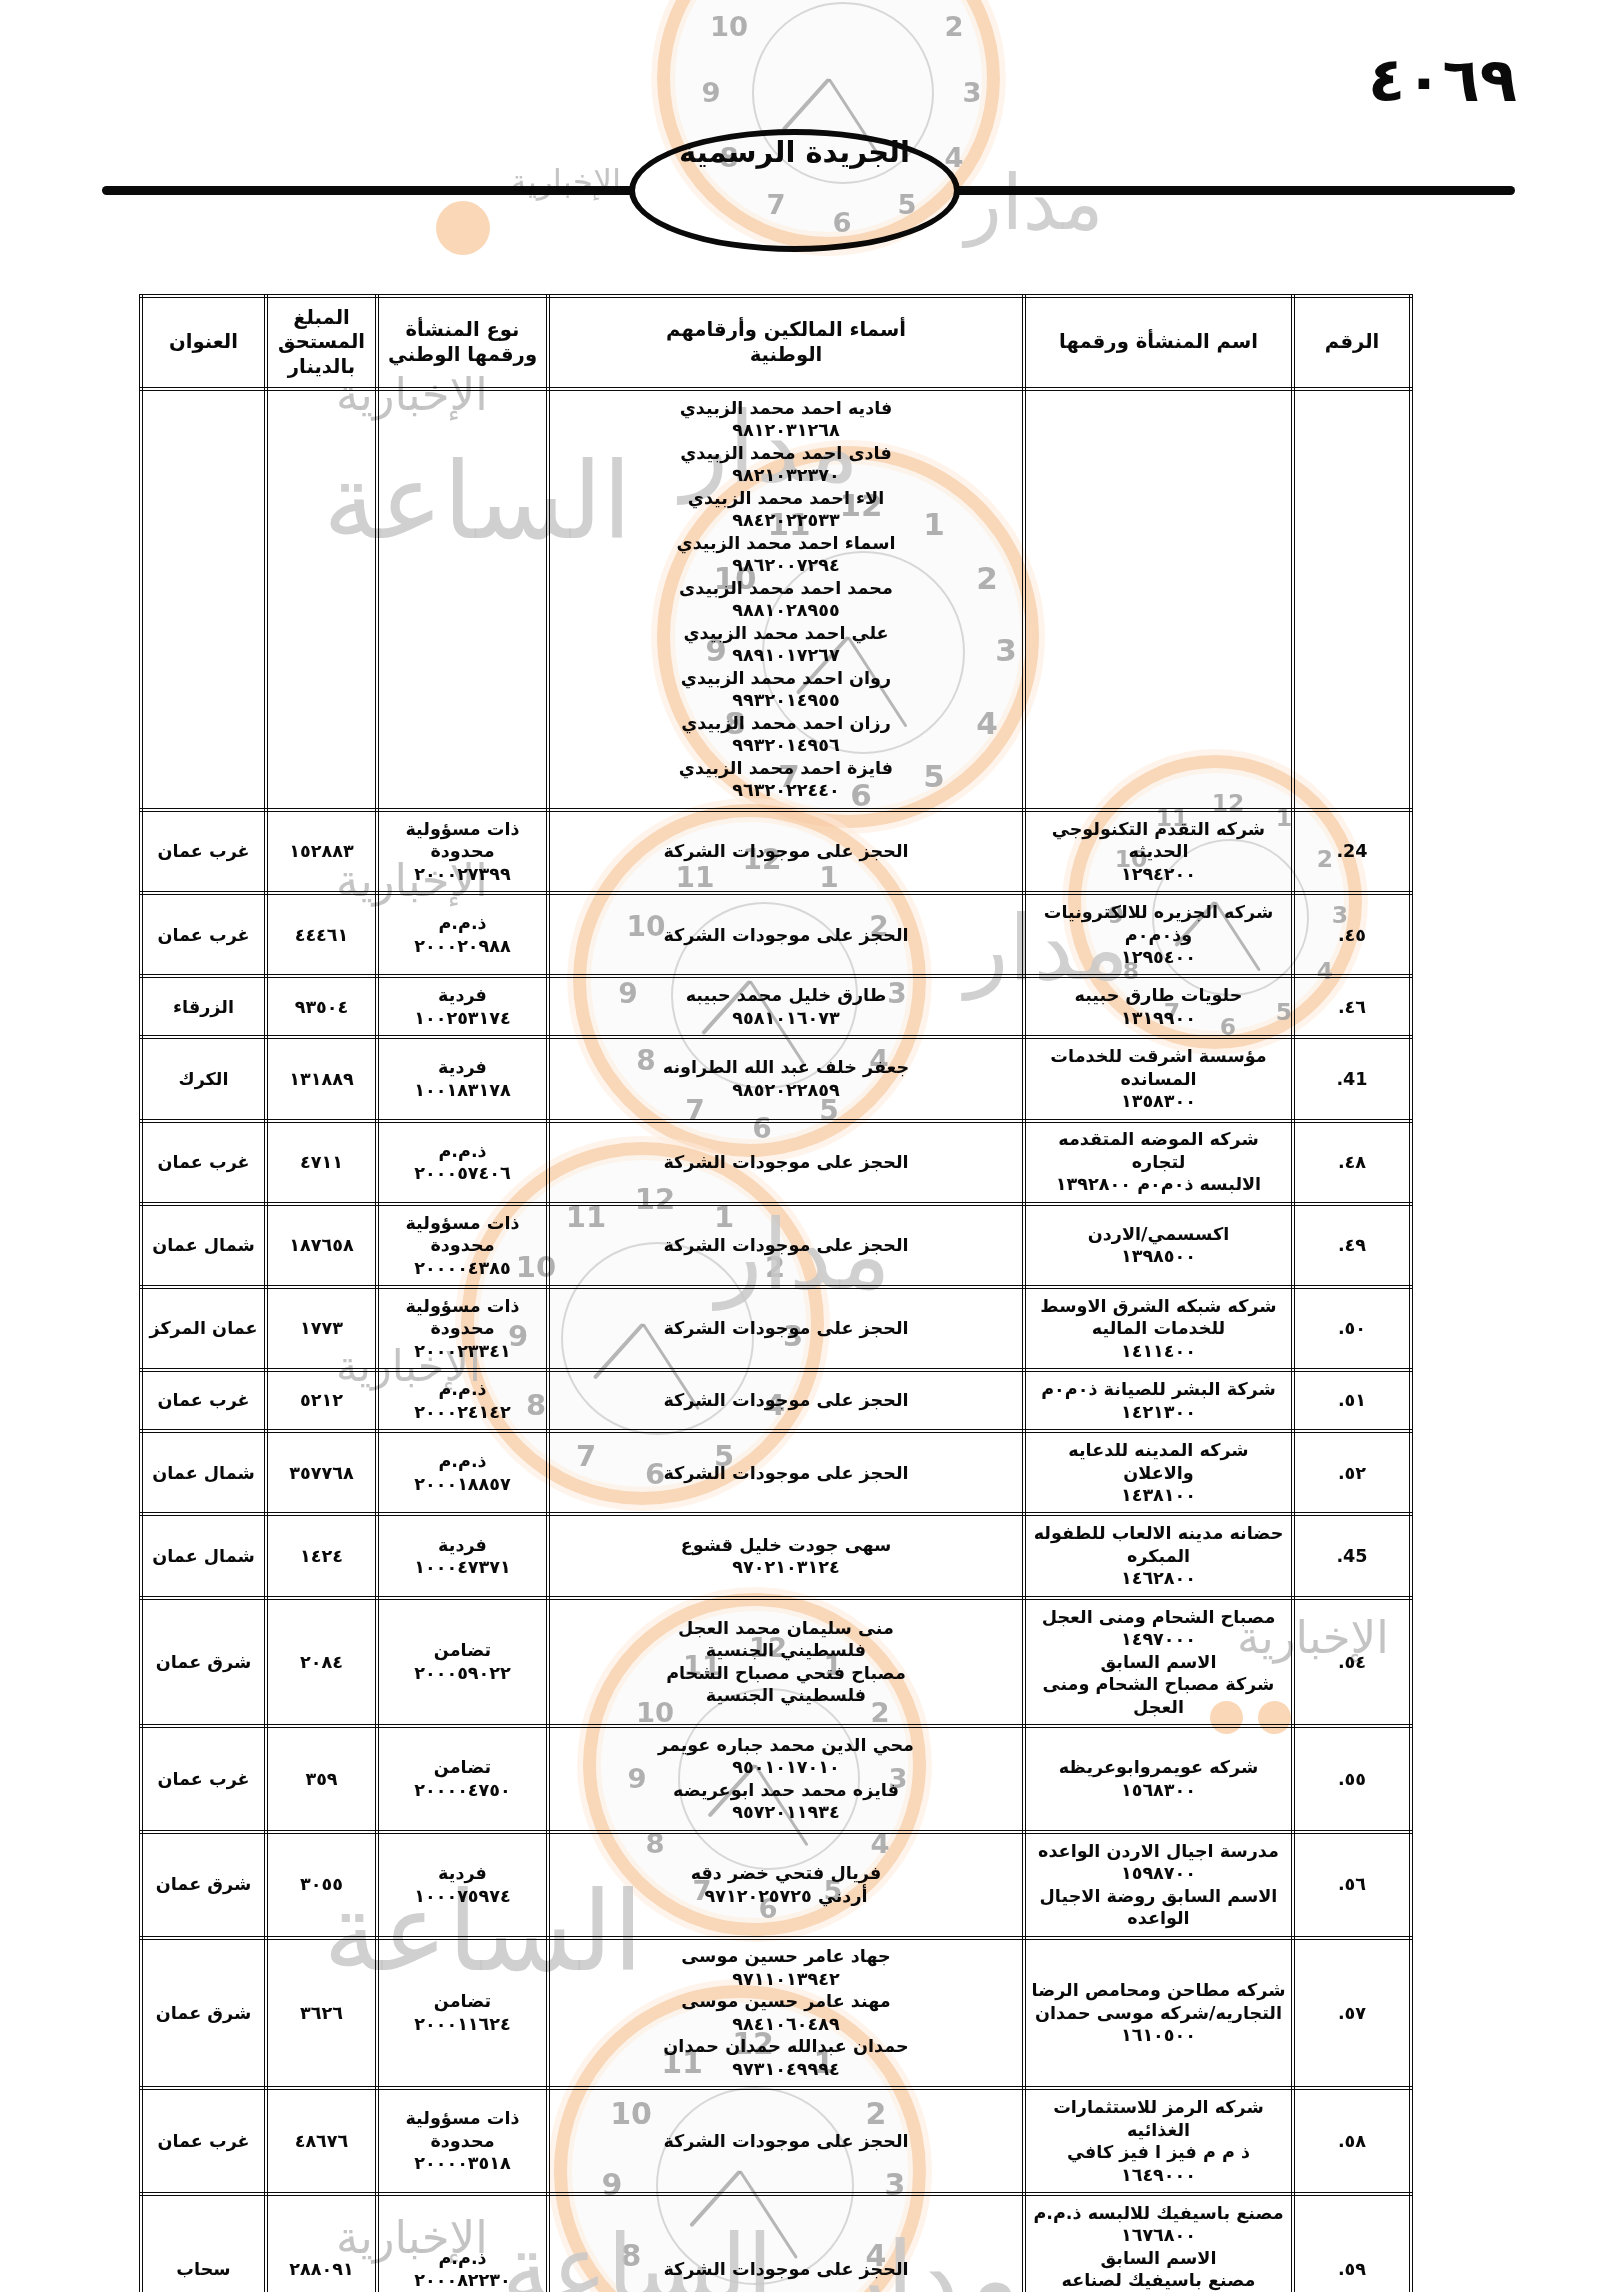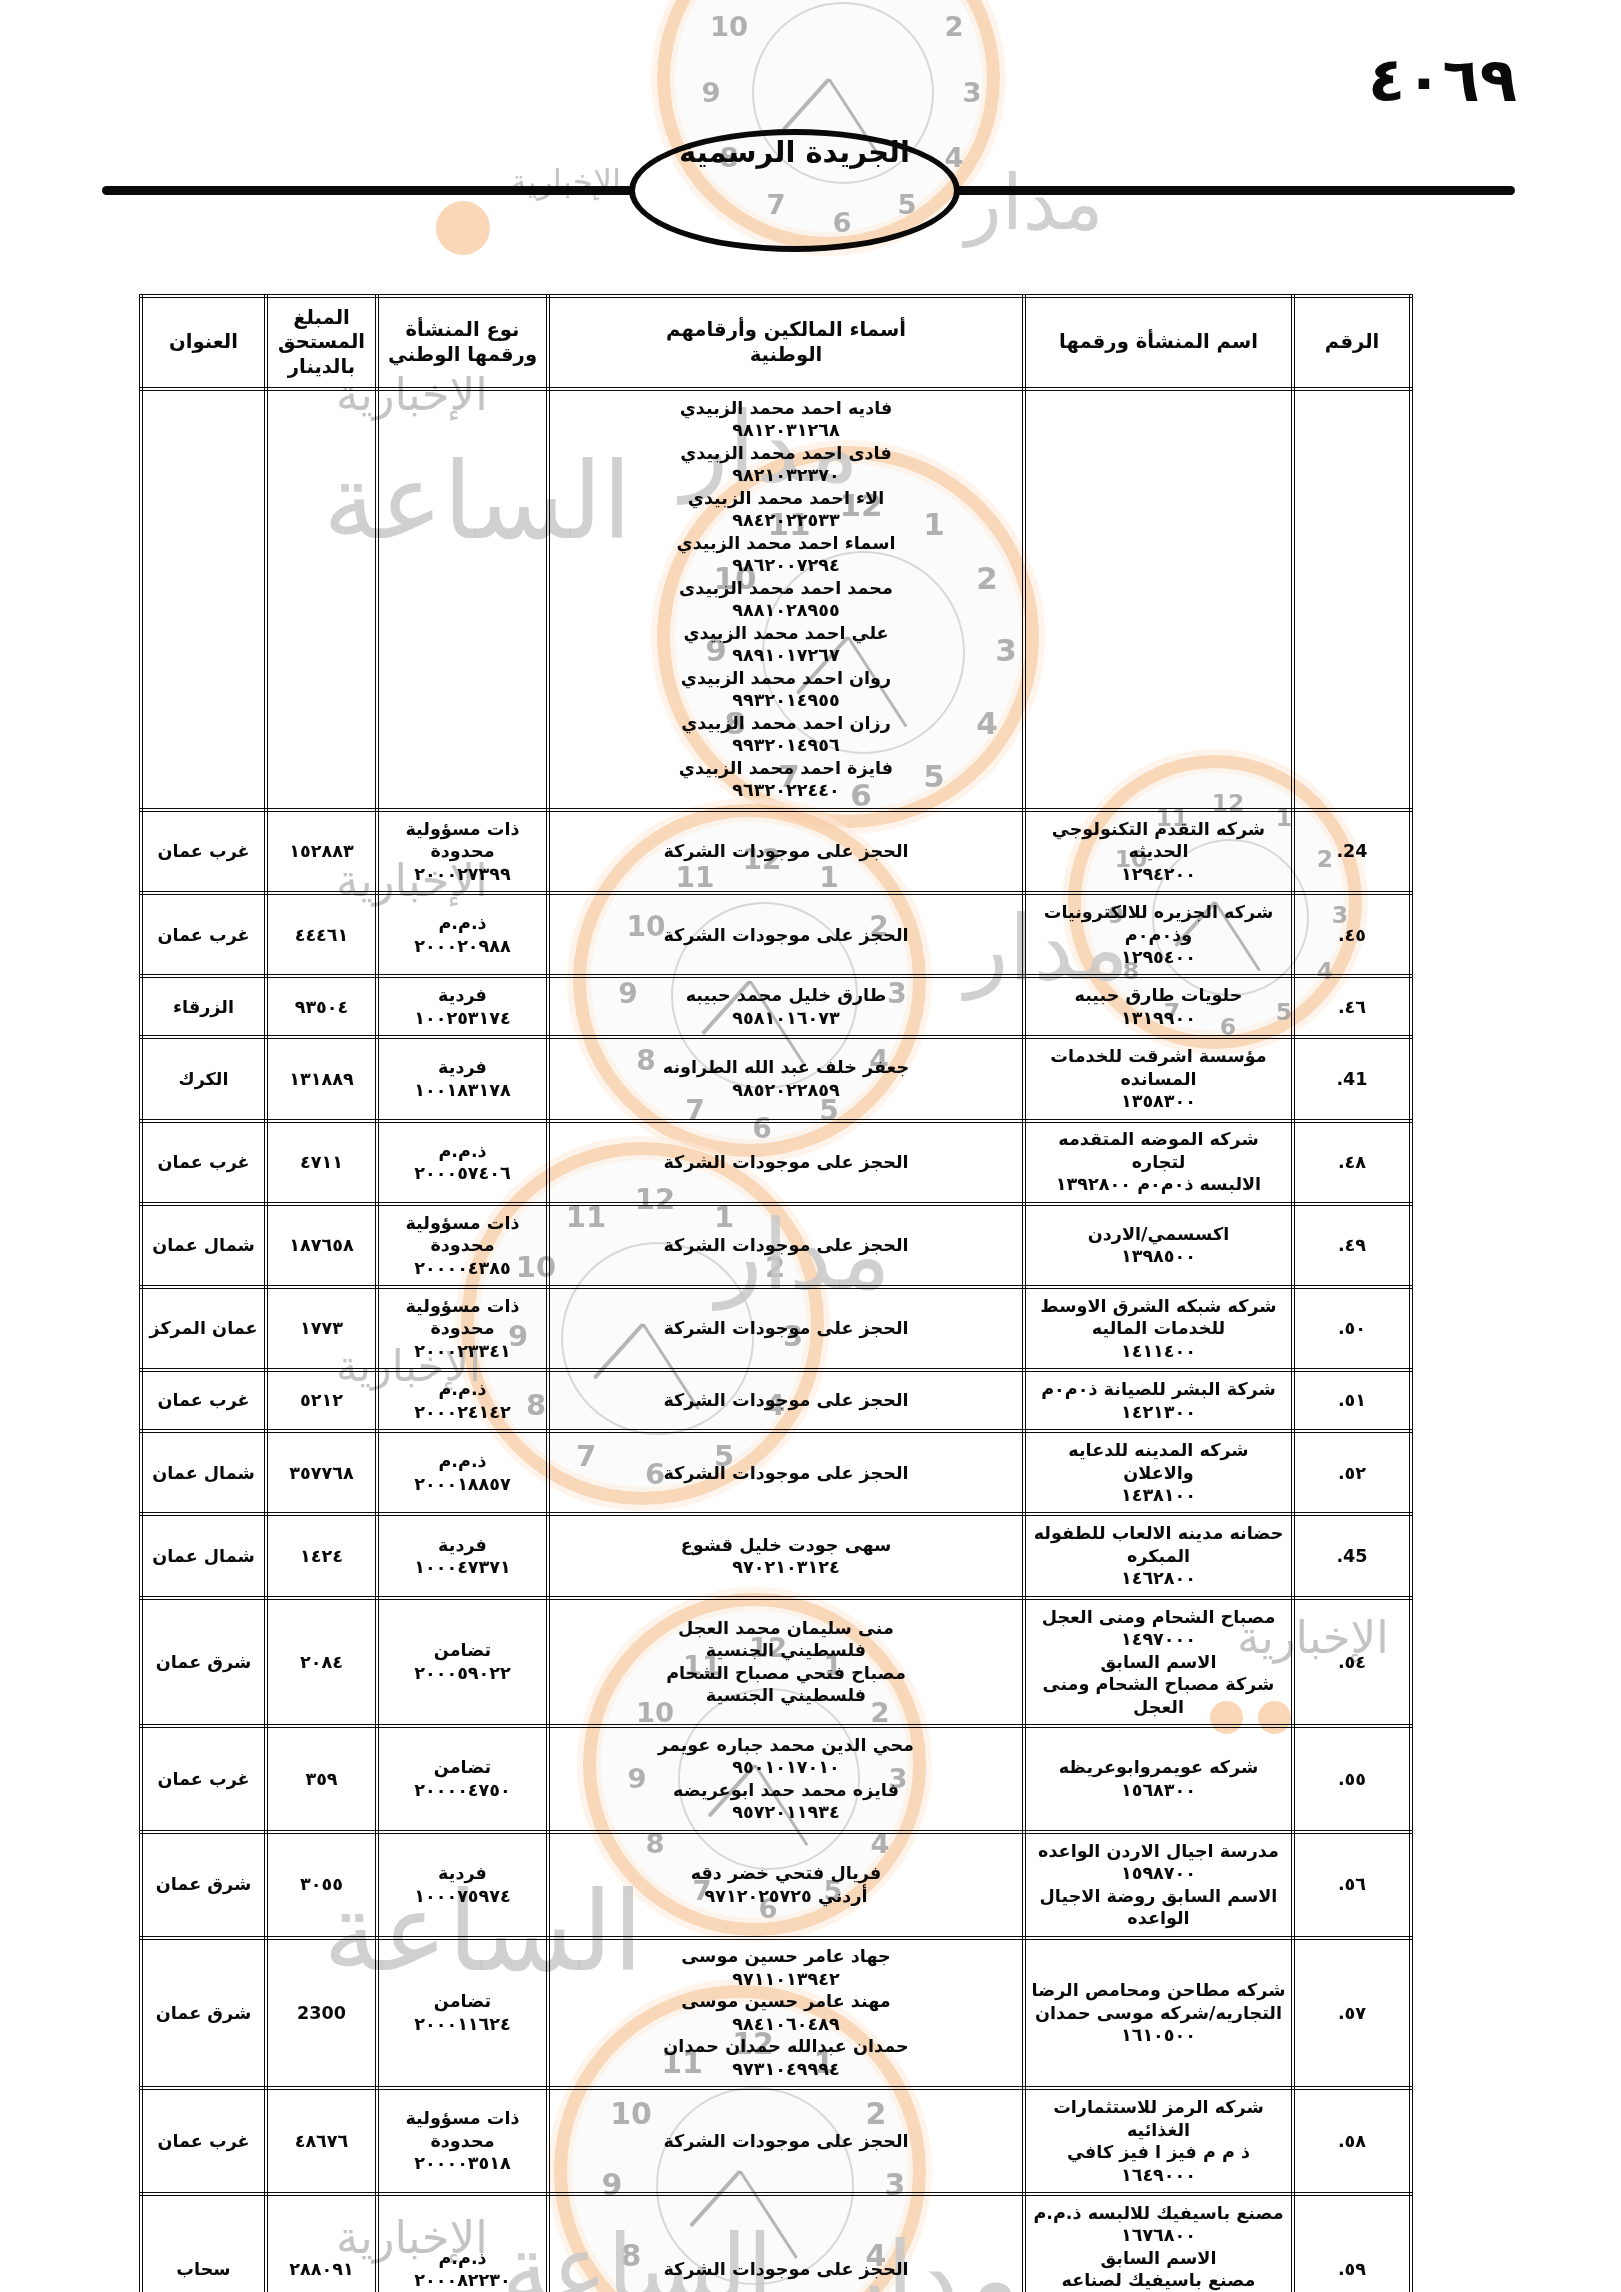--- a/index.html
+++ b/index.html
@@ -280,21 +280,21 @@
 التجاريه/شركه موسى حمدان
 ١٦١٠٥٠٠</td>
           <td class="col-owners">جهاد عامر حسين موسى
 ٩٧١١٠١٣٩٤٢
 مهند عامر حسين موسى
 ٩٨٤١٠٦٠٤٨٩
 حمدان عبدالله حمدان حمدان
 ٩٧٣١٠٤٩٩٩٤</td>
           <td class="col-type">تضامن
 ٢٠٠٠١١٦٢٤</td>
-          <td class="col-amount">2300</td>
+          <td class="col-amount">٣٦٢٦</td>
           <td class="col-address">شرق عمان</td>
         </tr>
         <tr>
           <td class="col-num">٥٨.</td>
           <td class="col-name">شركه الرمز للاستثمارات الغذائيه
 ذ م م فيز ا فيز كافي
 ١٦٤٩٠٠٠</td>
           <td class="col-owners">الحجز على موجودات الشركة</td>
           <td class="col-type">ذات مسؤولية محدودة
 ٢٠٠٠٠٣٥١٨</td>

